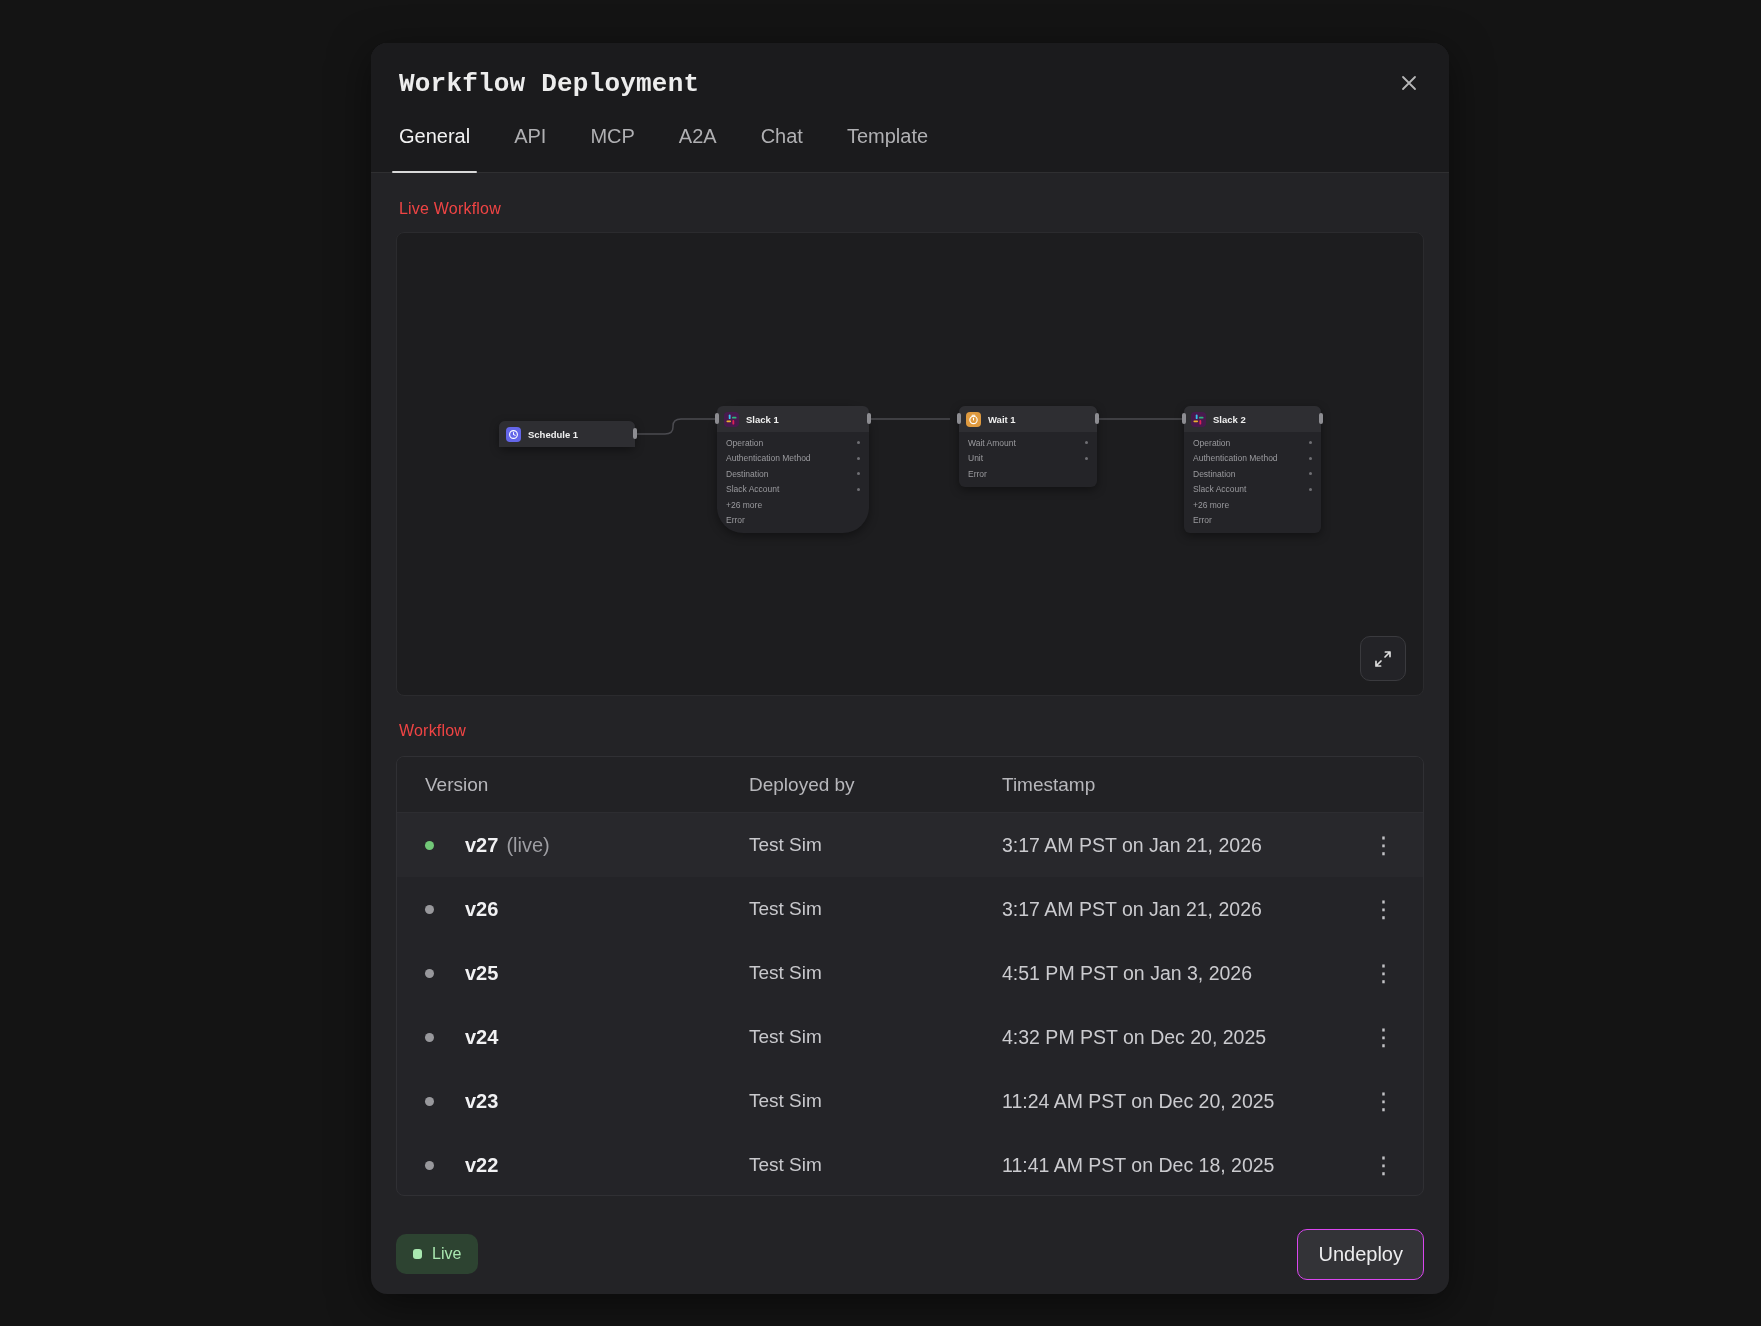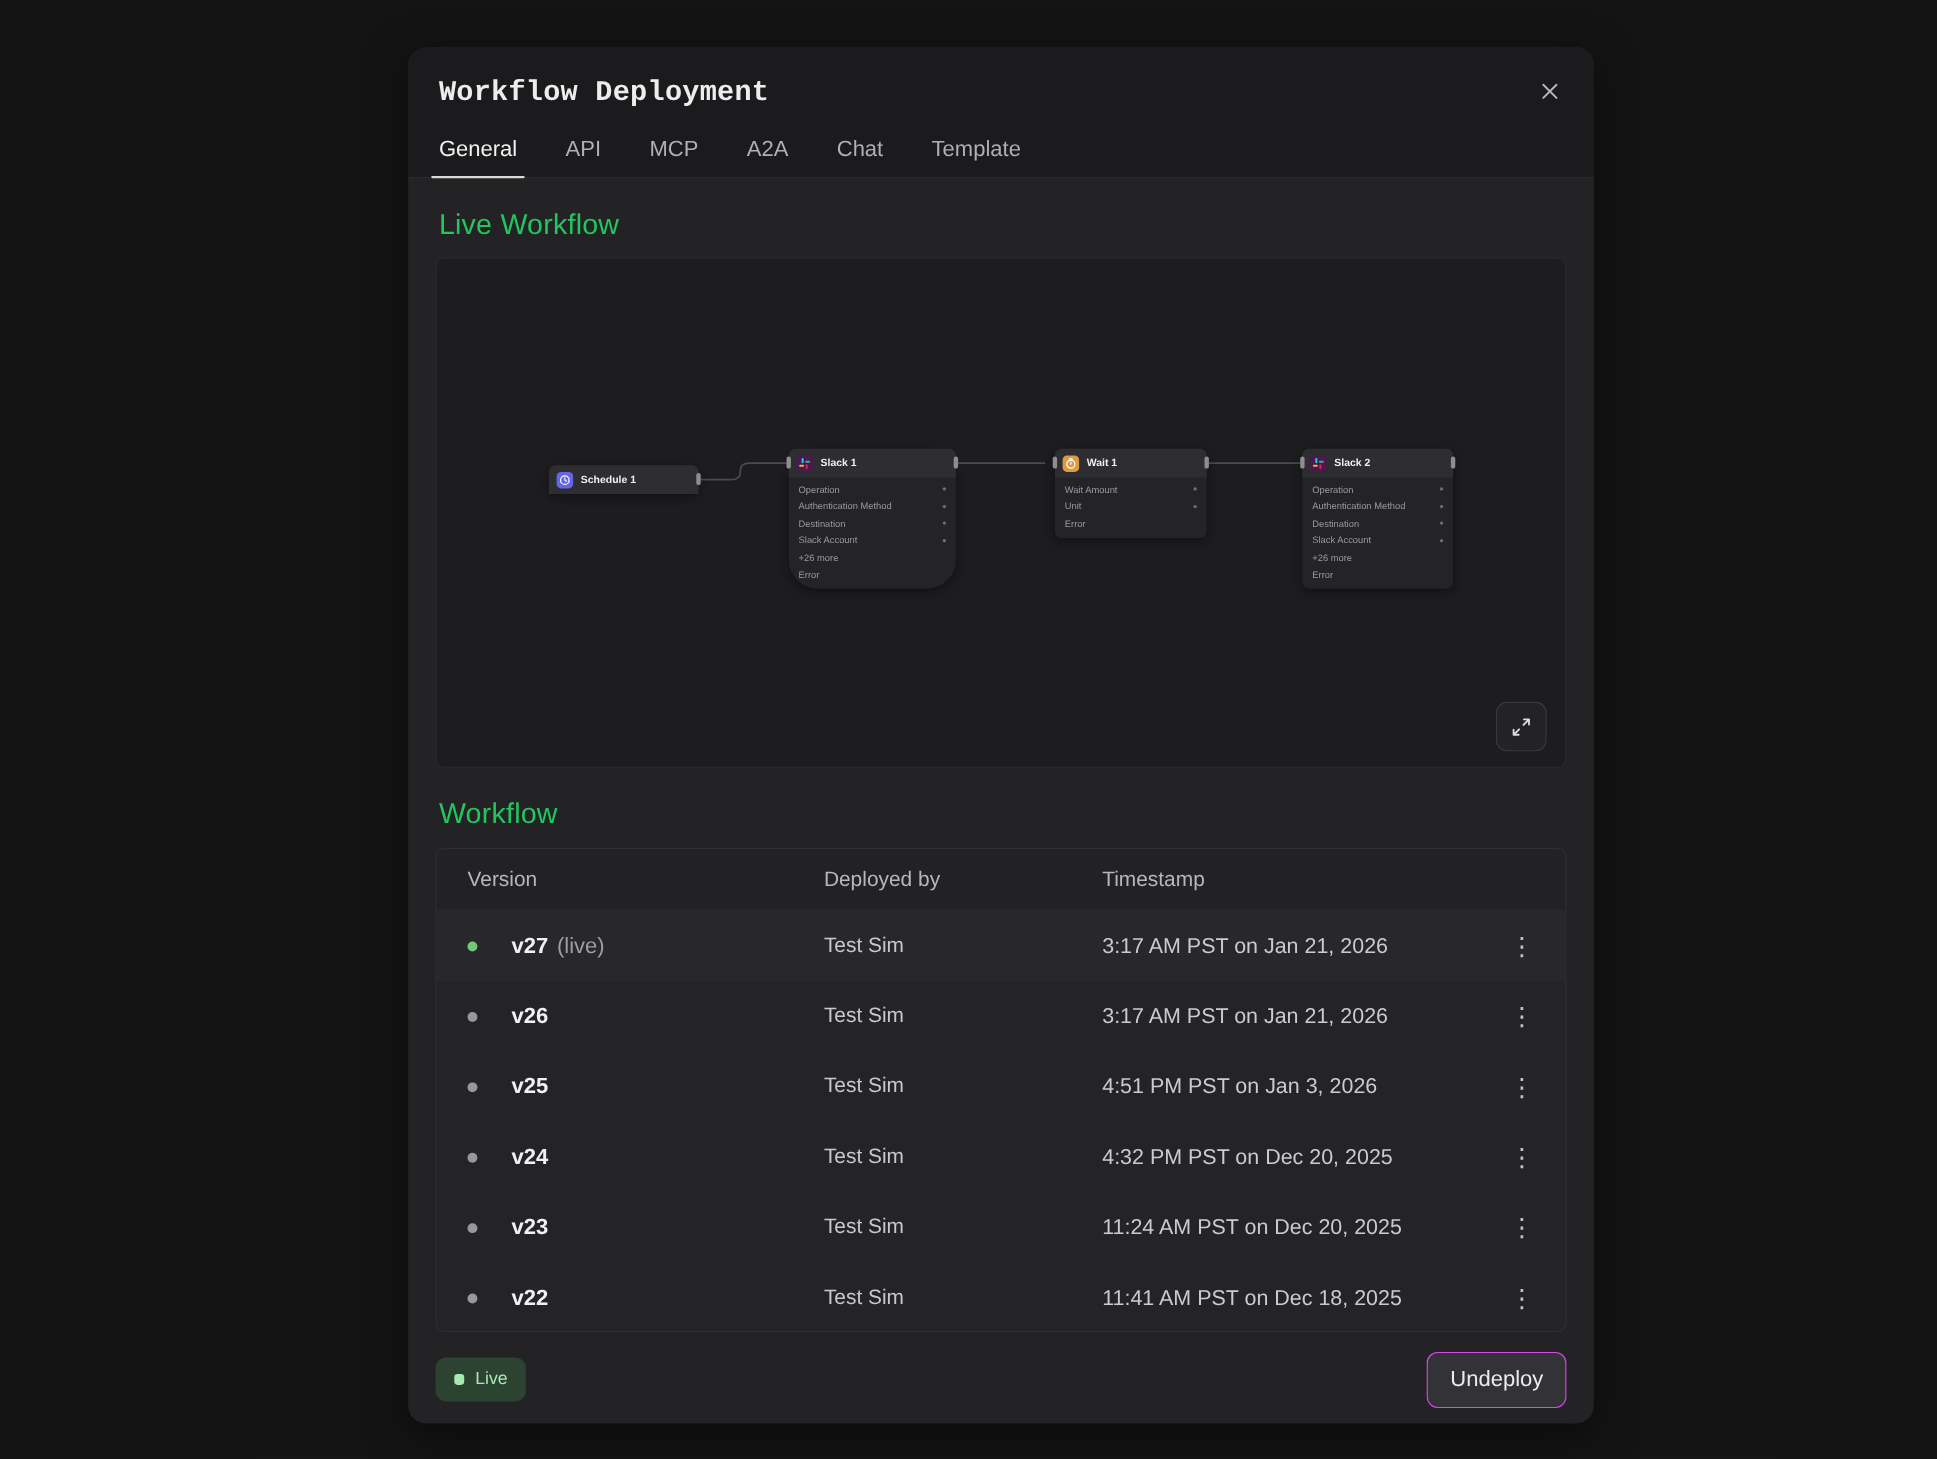--- a/index.html
+++ b/index.html
@@ -8,27 +8,27 @@
   .modal { position:absolute; left:371px; top:43px; width:1078px; height:1251px;
            background:#232326; border-radius:16px; overflow:hidden; display:flex; flex-direction:column;
            box-shadow:0 10px 40px rgba(0,0,0,.5); }
 
   
   .modal-header { background:#1b1b1d; padding:0 28px; border-bottom:1px solid #2f2f31; flex:0 0 auto; }
   .title-row { display:flex; align-items:flex-start; justify-content:space-between; padding-top:26px; }
   .modal-title { font-size:26px; font-weight:600; color:#ededed; letter-spacing:.2px;font-family:Liberation Mono, monospace; }
   .close-btn { margin-top:4px; margin-right:2px; cursor:pointer; opacity:.85; }
   .tab-bar { display:flex; gap:44px; margin-top:26px; }
-  .tab { font-size:20px; color:#b0b0b3; padding-bottom:13px; position:relative; cursor:pointer; white-space:nowrap;text-align:center; }
+  .tab { font-size:20px; color:#b0b0b3; padding-bottom:24px; position:relative; cursor:pointer; white-space:nowrap;text-align:center; }
   .tab.active { color:#f2f2f2; }
   .tab.active::after { content:""; position:absolute; left:-7px; right:-7px; bottom:-1px; height:2px; background:#d9d9d9; border-radius:1px; }
 
   
   .content { flex:1 1 auto; padding:0 25px; display:flex; flex-direction:column; }
-  .section-heading { font-size:26px; font-weight:500; color:#22c55e; letter-spacing:.2px; }
+  .section-heading { font-size:16px; font-weight:500; color:#ef4444; letter-spacing:.2px; }
   .heading-lw { margin:27px 0 14px 3px; }
   .heading-v  { margin:26px 0 16px 3px; }
 
   
   .canvas { position:relative; height:464px; background:#1d1d1f; border:1px solid #2b2b2e; border-radius:8px; flex:0 0 auto; }
   .wires { position:absolute; inset:0; width:100%; height:100%; }
   .node { position:absolute; border-radius:6px; background:#242428; box-shadow:0 3px 10px rgba(0,0,0,.4); }
   .node-header { display:flex; align-items:center; gap:7px; height:26px; background:#2e2e32; border-radius:6px 6px 0 0; padding:0 7px; position:relative; }
   .node-icon { width:15px; height:15px; border-radius:4px; display:flex; align-items:center; justify-content:center; flex:0 0 auto; }
   .node-title { color:#f0f0f0; font-weight:700; font-size:9.5px; white-space:nowrap; }

